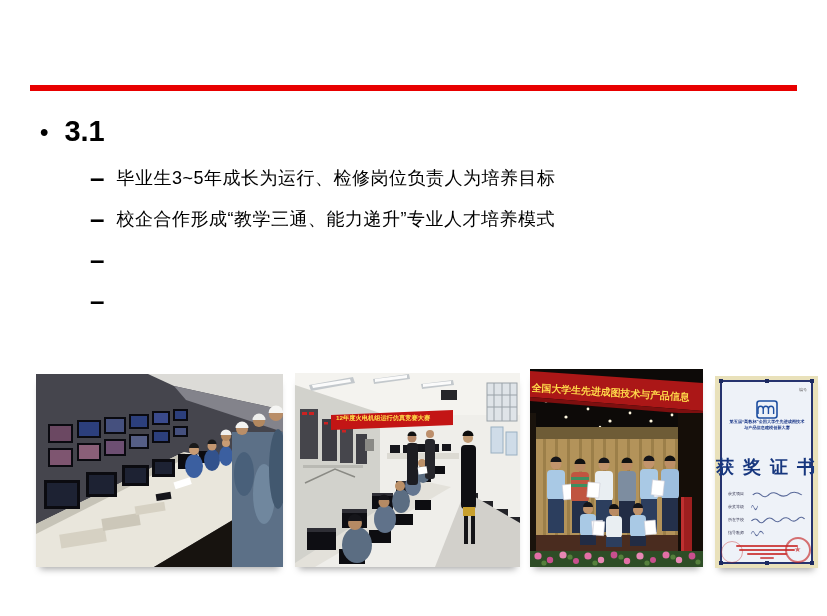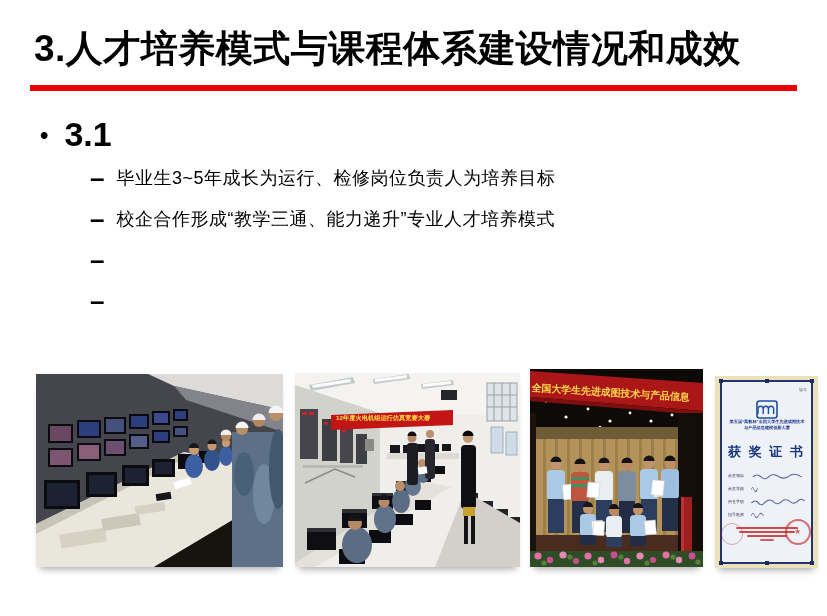--- a/index.html
+++ b/index.html
@@ -6,21 +6,21 @@
   body{width:827px;height:616px;font-family:"Liberation Sans","DejaVu Sans",sans-serif;color:#000;}
   .slide{position:relative;width:827px;height:616px;background:#fff;overflow:hidden;}
 
   
   .slide-title{position:absolute;left:34px;top:24px;margin:0;font-size:37px;font-weight:bold;
     color:#000;white-space:nowrap;letter-spacing:0.5px;}
   .title-rule{position:absolute;left:30px;top:85px;width:767px;height:6px;background:#e80000;}
 
   .heading-row{position:absolute;left:40px;top:115px;display:flex;align-items:center;white-space:nowrap;}
   .heading-bullet{font-size:24px;font-weight:bold;margin-right:16px;line-height:1;}
-  .heading-num{font-size:34px;font-weight:bold;margin-right:16px;}
+  .heading-num{font-size:29px;font-weight:bold;margin-right:16px;}
   .heading-text{font-size:29px;font-weight:bold;letter-spacing:1px;}
 
   .bullet-list{position:absolute;left:90px;top:157px;margin:0;padding:0;list-style:none;}
   .bullet-list li{display:flex;align-items:center;height:41px;white-space:nowrap;}
   .dash{font-size:26px;font-weight:bold;margin-right:12px;line-height:1;}
   .bullet-text{font-size:18px;letter-spacing:0.5px;}
 
   
   .photo{position:absolute;overflow:hidden;box-shadow:0 6px 7px -4px rgba(0,0,0,.35);}
   .photo svg{display:block;}
@@ -35,40 +35,39 @@
 
   
   .cert-paper{position:relative;width:100%;height:100%;background:#eef2f8;border:2px solid #26336e;
     box-sizing:border-box;display:flex;flex-direction:column;align-items:center;}
   .cert-mark{position:absolute;width:4px;height:4px;background:#1c2a60;}
   .cm-tl{left:-3px;top:-3px;} .cm-tr{right:-3px;top:-3px;} .cm-bl{left:-3px;bottom:-3px;}
   .cm-br{right:-3px;bottom:-3px;} .cm-tm{left:50%;top:-3px;margin-left:-2px;} .cm-bm{left:50%;bottom:-3px;margin-left:-2px;}
   .cert-serial{align-self:flex-end;margin:5px 4px 0 0;font-size:8px;color:#666;transform:scale(.5);transform-origin:right top;white-space:nowrap;}
   .cert-logo{margin-top:2px;}
   .cert-line{font-size:8px;font-weight:bold;color:#1d3a8a;white-space:nowrap;transform:scale(.52);transform-origin:center top;height:6px;}
-  .cert-title{margin-top:12px;font-size:13px;font-weight:bold;color:#16367e;letter-spacing:2px;white-space:nowrap;}
+  .cert-title{margin-top:24px;font-size:18px;font-weight:bold;color:#16367e;letter-spacing:2px;white-space:nowrap;}
   .cert-fields{margin-top:8px;width:78px;}
   .cert-field{display:flex;align-items:center;height:13px;}
   .cert-field-label{font-size:8px;color:#3a3a55;transform:scale(.5);transform-origin:left center;white-space:nowrap;width:22px;}
   .cert-script{flex:1;height:8px;}
   .cert-footer{position:relative;margin-top:4px;width:72px;height:34px;}
   .redline{height:2px;background:#cf4a4a;margin:2px auto;border-radius:1px;}
   .rl1{width:62px;} .rl2{width:56px;} .rl3{width:40px;} .rl4{width:14px;background:#d06060;}
   .cert-stamp{position:absolute;right:-8px;top:-6px;width:26px;height:26px;border:2px solid rgba(198,40,40,.65);
     border-radius:50%;box-sizing:border-box;display:flex;align-items:center;justify-content:center;}
   .cert-stamp2{position:absolute;left:-10px;top:-2px;width:22px;height:22px;border:1.5px solid rgba(198,40,40,.4);
     border-radius:50%;box-sizing:border-box;}
   .stamp-star{color:rgba(198,40,40,.7);font-size:8px;line-height:1;}
 </style>
 </head>
 <body>
 
 <div class="slide">
 
-  <h1 class="slide-title">3.人才培养模式与课程体系建设情况和成效</h1>
   <div class="title-rule"></div>
 
   <div class="heading-row">
     <span class="heading-bullet">•</span>
     <span class="heading-num">3.1</span>
   </div>
 
   <ul class="bullet-list">
     <li>
       <span class="dash">–</span>

